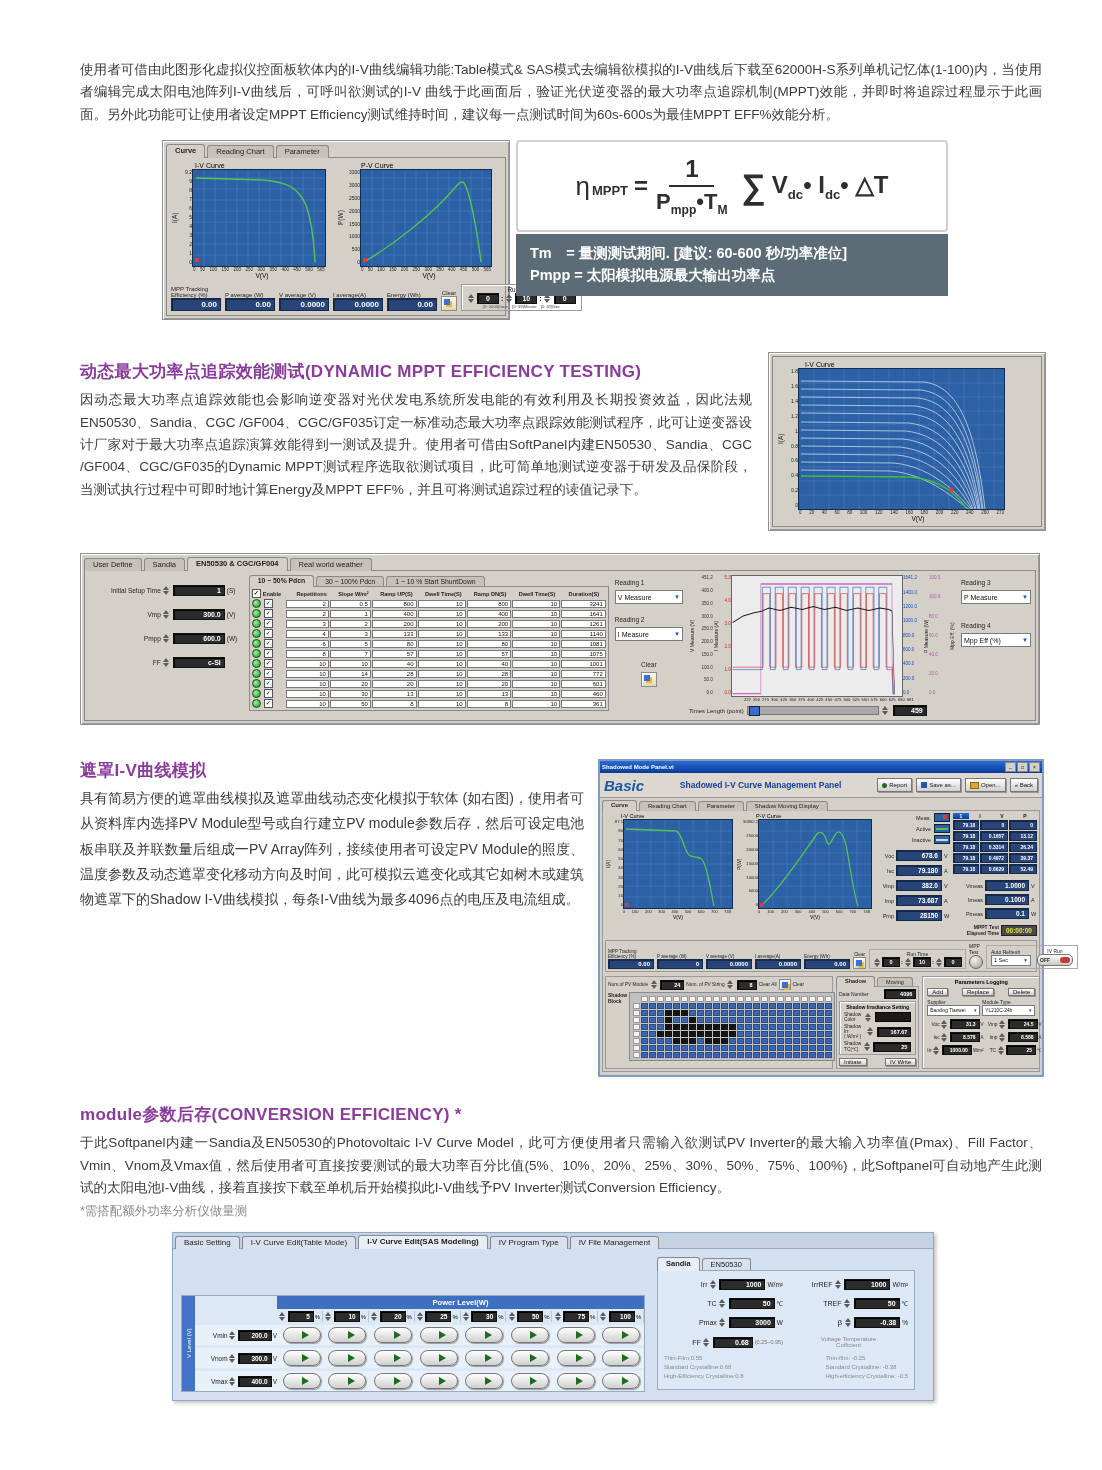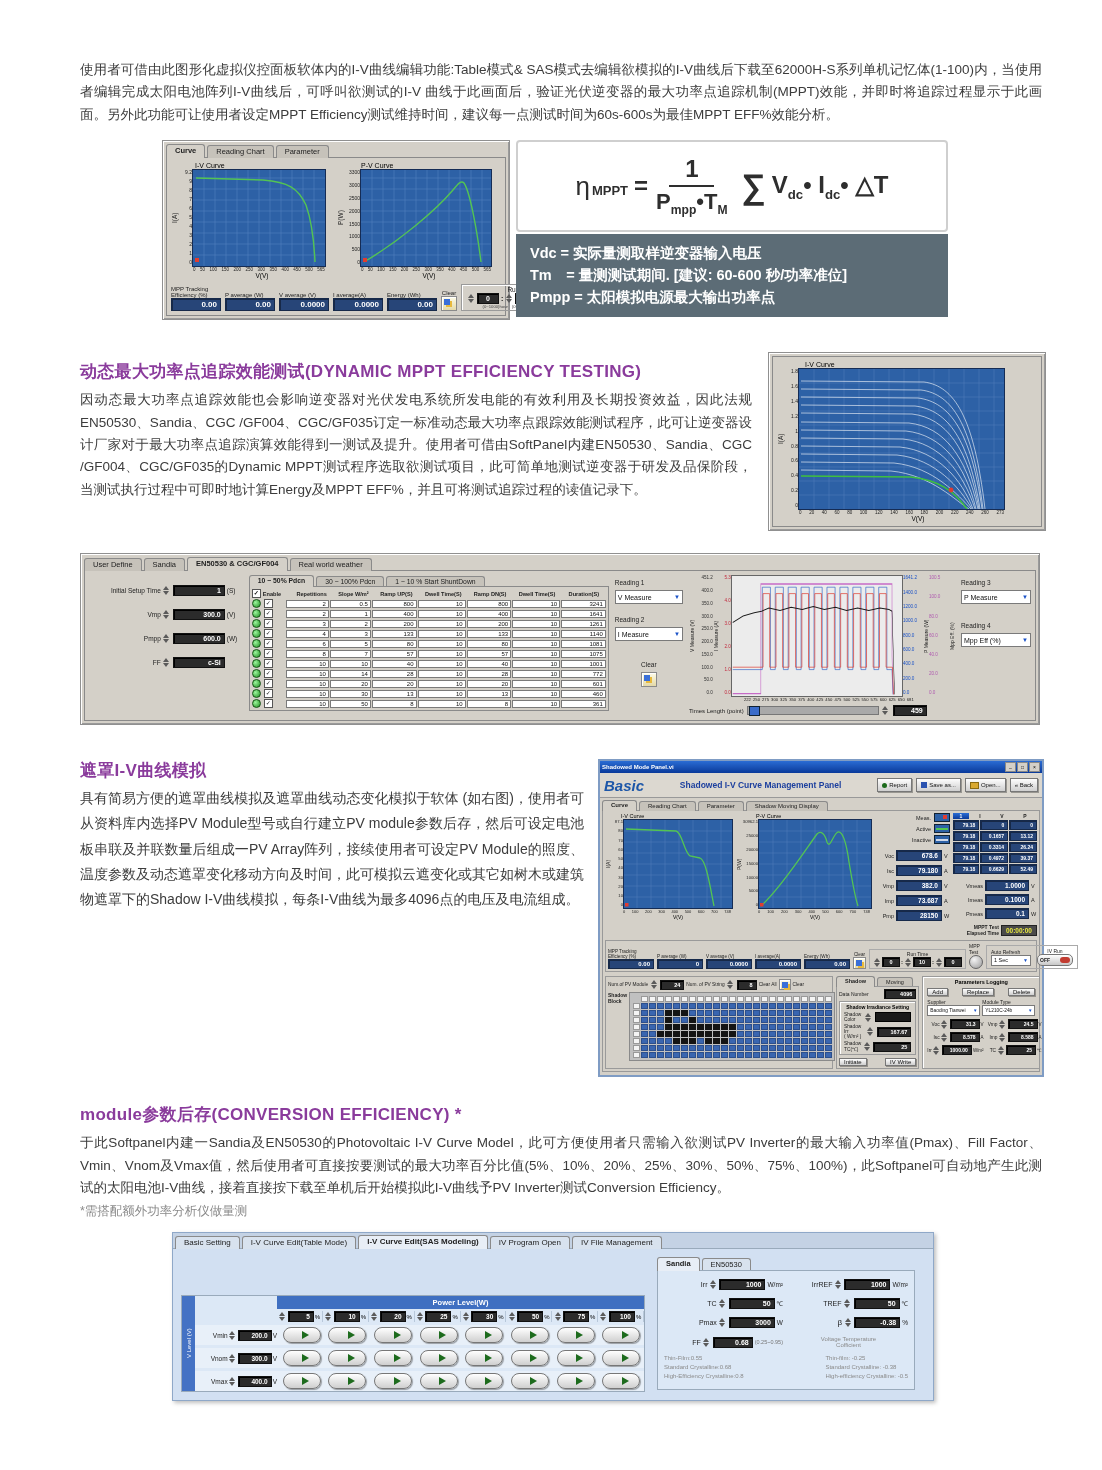--- a/index.html
+++ b/index.html
@@ -228,21 +228,20 @@
         <span style="font-size:13px;font-weight:bold;margin:8px 6px 0 2px;">MPPT</span>
         <span style="font-size:24px;font-weight:bold;">=</span>
         <span class="frac">
           <span class="top">1</span>
           <span class="bot"><span>P</span><sub>mpp</sub><span>•</span><span>T</span><sub>M</sub></span>
         </span>
         <span style="font-size:34px;font-weight:bold;margin:0 6px;">∑</span>
         <span style="font-size:24px;font-weight:bold;"><span>V</span><sub>dc</sub><span>•</span> <span>I</span><sub>dc</sub><span>•</span>&nbsp;<span>△T</span></span>
       </div>
       <div class="defs">
-        <div>Vdc = 实际量测取样逆变器输入电压</div>
         <div>Tm　= 量测测试期间. [建议: 60-600 秒/功率准位]</div>
         <div>Pmpp = 太阳模拟电源最大输出功率点</div>
       </div>
     </div>
   </div>
 
   <div class="fr" style="align-items:flex-start;margin-top:40px;gap:16px;">
     <div style="width:672px;flex:none;">
       <h2 class="sec">动态最大功率点追踪效能测试(DYNAMIC MPPT EFFICIENCY TESTING)</h2>
       <p class="body">因动态最大功率点追踪效能也会影响逆变器对光伏发电系统所发电能的有效利用及长期投资效益，因此法规EN50530、Sandia、CGC /GF004、CGC/GF035订定一标准动态最大功率点跟踪效能测试程序，此可让逆变器设计厂家对于最大功率点追踪演算效能得到一测试及提升。使用者可借由SoftPanel内建EN50530、Sandia、CGC /GF004、CGC/GF035的Dynamic MPPT测试程序选取欲测试项目，此可简单地测试逆变器于研发及品保阶段，当测试执行过程中可即时地计算Energy及MPPT EFF%，并且可将测试追踪过程的读值记录下。</p>
@@ -1384,21 +1383,21 @@
   <div style="margin-top:26px;">
     <h2 class="sec">module参数后存(CONVERSION EFFICIENCY) *</h2>
     <p class="body">于此Softpanel内建一Sandia及EN50530的Photovoltaic I-V Curve Model，此可方便使用者只需输入欲测试PV Inverter的最大输入功率值(Pmax)、Fill Factor、Vmin、Vnom及Vmax值，然后使用者可直接按要测试的最大功率百分比值(5%、10%、20%、25%、30%、50%、75%、100%)，此Softpanel可自动地产生此测试的太阳电池I-V曲线，接着直接按下载至单机后开始模拟此I-V曲线予PV Inverter测试Conversion Efficiency。</p>
     <p class="foot">*需搭配额外功率分析仪做量测</p>
 
     <div style="width:760px;margin:12px 0 0 92px;border:1px solid #8fa8c8;background:#d2e0f2;box-shadow:2px 2px 4px rgba(0,0,0,.25);">
       <div class="lvtabs" style="background:#c4d2e4;padding:2px 2px 0 2px;">
         <span class="lvtab" style="font-size:8px;background:#d8e2ee;">Basic Setting</span>
         <span class="lvtab" style="font-size:8px;background:#d8e2ee;">I-V Curve Edit(Table Mode)</span>
         <span class="lvtab act" style="font-size:8px;background:#e8eef6;font-weight:bold;">I-V Curve Edit(SAS Modeling)</span>
-        <span class="lvtab" style="font-size:8px;background:#d8e2ee;">IV Program Open</span>
+        <span class="lvtab" style="font-size:8px;background:#d8e2ee;">IV Program Type</span>
         <span class="lvtab" style="font-size:8px;background:#d8e2ee;">IV File Management</span>
       </div>
       <div class="fr" style="align-items:flex-start;padding:8px;gap:12px;border-top:1px solid #9ab;">
 
         <div class="fr" style="width:462px;border:1px solid #9ab;background:#dce8f6;align-items:stretch;margin-top:38px;">
           <span class="rot" style="font-size:6px;color:#fff;background:#4472c4;width:13px;display:flex;align-items:center;justify-content:center;">V Level (V)</span>
           <div class="fc" style="flex:1;">
             <div class="fr">
               <span style="width:82px;"></span>
               <span class="tb-blue" style="flex:1;font-size:7.5px;font-weight:bold;text-align:center;padding:2px 0;background:#3f6fc1;">Power Level(W)</span>

